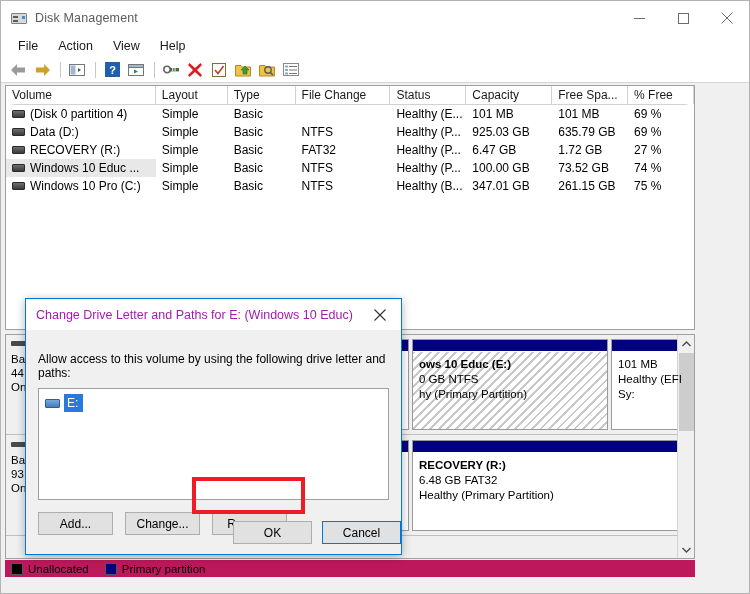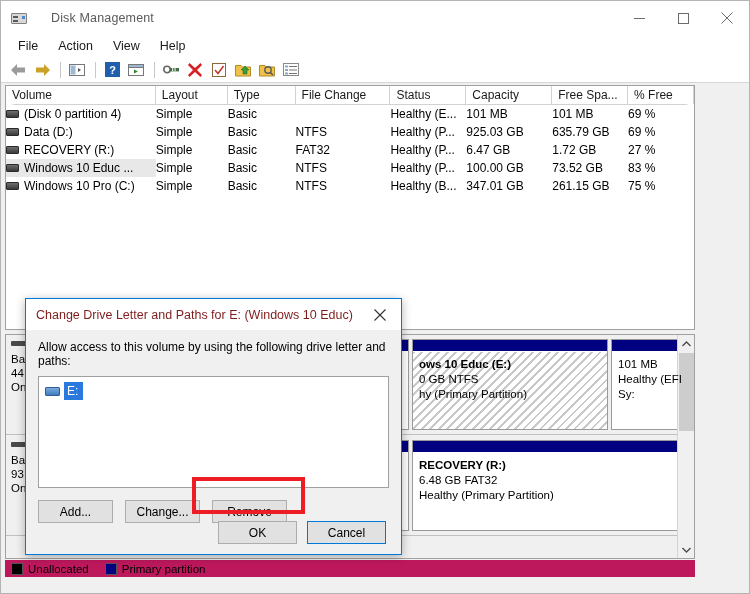--- a/index.html
+++ b/index.html
@@ -26,21 +26,20 @@
   
   .titlebar {
     position: absolute;
     left: 0; top: 0;
     width: 100%;
     height: 34px;
     background: #ffffff;
     display: flex;
     align-items: center;
     box-sizing: border-box;
-    gap: 16px;
   }
   .title-icon {
     width: 16px; height: 16px;
     margin-left: 10px; margin-right: 8px;
     position: relative;
     flex: 0 0 auto;
   }
   .title-icon .body {
     position: absolute; left: 0; top: 3px;
     width: 16px; height: 11px;
@@ -157,21 +156,21 @@
     display: flex;
     height: 18px;
     align-items: center;
   }
   .vol-row.selected .cell.c0 {
     background: #e8e8e8;
   }
   .vol-row .cell {
     font-size: 12px;
     color: #000;
-    padding-left: 0;
+    padding-left: 6px;
     line-height: 18px;
     box-sizing: border-box;
     overflow: hidden;
     white-space: nowrap;
   }
   .c0 { width: 150px; display: flex; align-items: center; }
   .c1 { width: 72px; }
   .c2 { width: 68px; }
   .c3 { width: 95px; }
   .c4 { width: 76px; }
@@ -338,33 +337,33 @@
   .dlg-title {
     height: 31px;
     background: #ffffff;
     display: flex;
     align-items: center;
     box-sizing: border-box;
     padding-left: 10px;
   }
   .dlg-title .t {
     font-size: 12.5px;
-    color: #7f1d1d;
+    color: #a21caf;
   }
   .dlg-close {
     margin-left: auto;
     width: 42px; height: 30px;
     display: flex; align-items: center; justify-content: center;
     color: #333;
   }
   .dlg-body {
     position: relative;
     height: 226px;
     box-sizing: border-box;
-    padding: 0 12px;
+    padding: 12px 12px;
   }
   .dlg-prompt {
     font-size: 12px;
     color: #000;
     padding: 10px 0 8px 0;
   }
   .path-list {
     height: 112px;
     background: #ffffff;
     border: 1px solid #a0a0a0;
@@ -410,21 +409,21 @@
     align-items: center;
     justify-content: center;
     font-family: "Liberation Sans", sans-serif;
   }
   .btn.default {
     border: 1px solid #0078d7;
   }
   .btn-row .gap { width: 12px; }
   .bottom-btns {
     position: absolute;
-    right: 15px; bottom: 12px;
+    right: 0; bottom: 12px;
     display: flex;
   }
   .bottom-btns .btn { min-width: 79px; }
   .bottom-btns .gap { width: 10px; }
 
   .red-box {
     position: absolute;
     left: 191px; top: 476px;
     width: 113px;
     height: 37px;
@@ -611,21 +610,21 @@
       <div class="cell c0">
           <span class="drive-glyph"></span>
           <span>Windows 10 Educ ...</span>
         </div>
       <div class="cell c1">Simple</div>
       <div class="cell c2">Basic</div>
       <div class="cell c3">NTFS</div>
       <div class="cell c4">Healthy (P...</div>
       <div class="cell c5">100.00 GB</div>
       <div class="cell c6">73.52 GB</div>
-      <div class="cell c7">83 %</div>
+      <div class="cell c7">74 %</div>
     </div>
 
     <div class="vol-row">
       <div class="cell c0">
           <span class="drive-glyph"></span>
           <span>Windows 10 Pro (C:)</span>
         </div>
       <div class="cell c1">Simple</div>
       <div class="cell c2">Basic</div>
       <div class="cell c3">NTFS</div>

